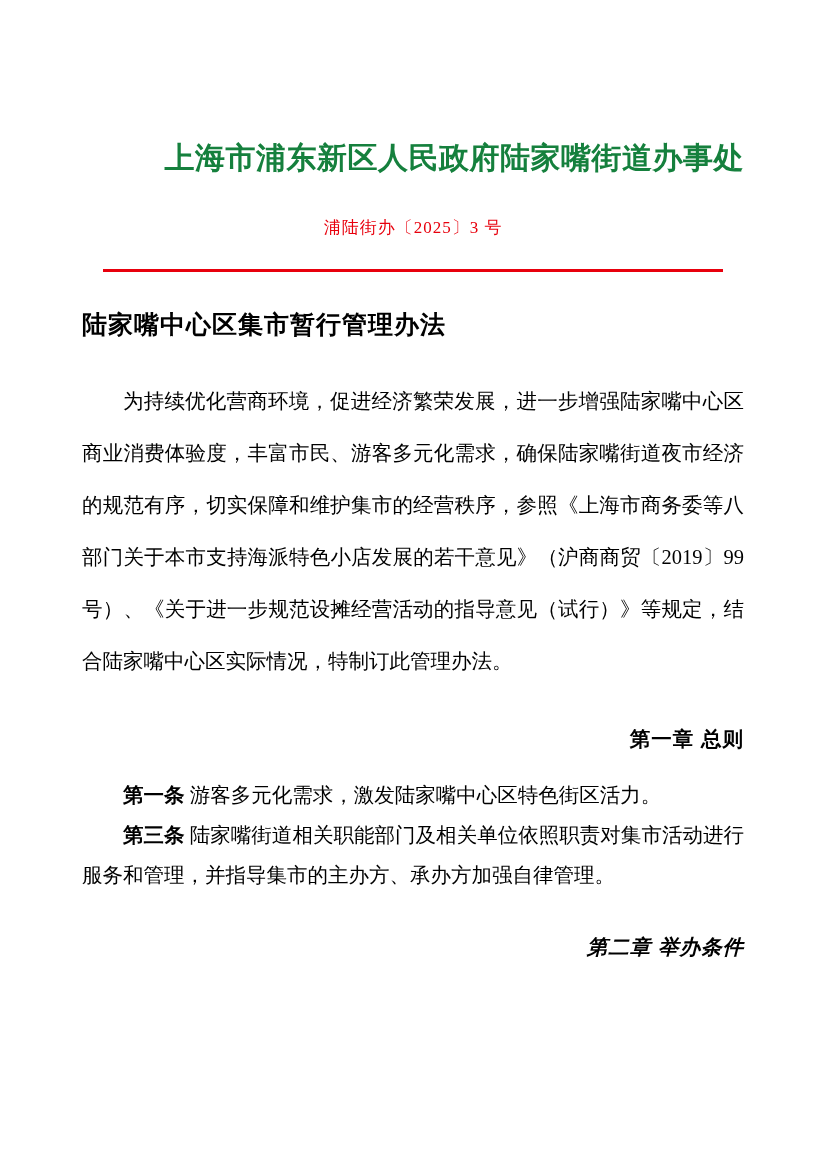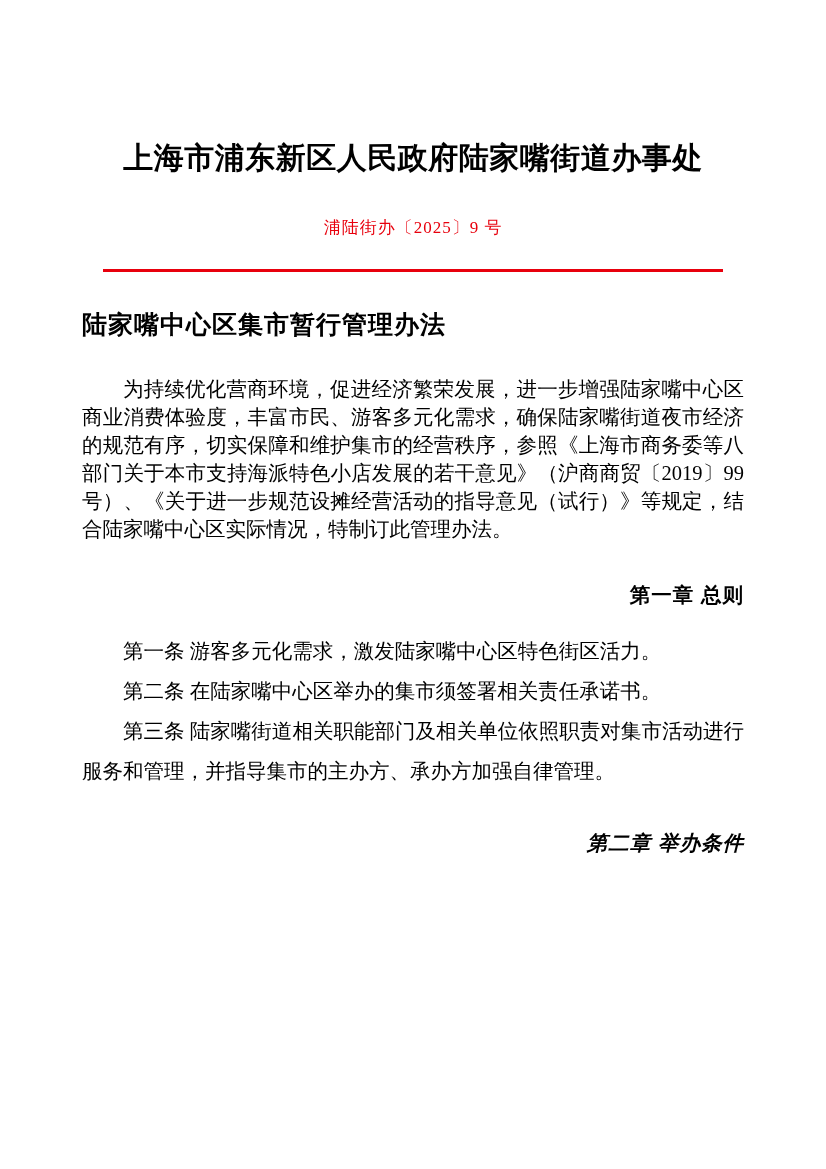--- a/index.html
+++ b/index.html
@@ -17,22 +17,22 @@
   }
   .page {
     width: 826px;
     height: 1169px;
     box-sizing: border-box;
     padding: 0 82px;
     position: relative;
   }
   .doc-title {
     margin-top: 140px;
-    text-align: center;
-    color: #000000;
+    text-align: right;
+    color: #15803d;
     font-family: "Liberation Sans", "DejaVu Sans", sans-serif;
     font-weight: bold;
     font-size: 30px;
     letter-spacing: 0.5px;
     line-height: 1.2;
     white-space: nowrap;
   }
   .doc-number {
     margin-top: 40px;
     text-align: center;
@@ -51,21 +51,21 @@
     margin-top: 36px;
     text-align: left;
     font-family: "Liberation Sans", "DejaVu Sans", sans-serif;
     font-weight: bold;
     font-size: 25px;
     letter-spacing: 1px;
   }
   .body-block {
     margin-top: 34px;
     font-size: 20.5px;
-    line-height: 28px;
+    line-height: 52px;
     text-align: justify;
     text-justify: inter-ideograph;
   }
   .body-block p {
     margin: 0;
     text-indent: 2em;
   }
   .chapter-heading {
     margin-top: 38px;
     text-align: right;
@@ -80,46 +80,45 @@
     line-height: 40px;
     text-align: justify;
     text-justify: inter-ideograph;
   }
   .article-list p {
     margin: 0;
     text-indent: 2em;
   }
   .article-label {
     font-family: "Liberation Sans", "DejaVu Sans", sans-serif;
-    font-weight: normal;
+    font-weight: bold;
   }
   .chapter-heading.second {
     font-style: italic;
   }
 </style>
 </head>
 <body>
 
 <div class="page">
 
   <div class="doc-title">上海市浦东新区人民政府陆家嘴街道办事处</div>
 
-  <div class="doc-number">浦陆街办〔2025〕9 号</div>
+  <div class="doc-number">浦陆街办〔2025〕3 号</div>
 
   <div class="red-rule"></div>
 
   <div class="subject-title">陆家嘴中心区集市暂行管理办法</div>
 
   <div class="body-block">
     <p>为持续优化营商环境，促进经济繁荣发展，进一步增强陆家嘴中心区商业消费体验度，丰富市民、游客多元化需求，确保陆家嘴街道夜市经济的规范有序，切实保障和维护集市的经营秩序，参照《上海市商务委等八部门关于本市支持海派特色小店发展的若干意见》（沪商商贸〔2019〕99 号）、《关于进一步规范设摊经营活动的指导意见（试行）》等规定，结合陆家嘴中心区实际情况，特制订此管理办法。</p>
   </div>
 
   <div class="chapter-heading">第一章  总则</div>
 
   <div class="article-list">
     <p><span class="article-label">第一条</span> <span>游客多元化需求，激发陆家嘴中心区特色街区活力。</span></p>
-    <p><span class="article-label">第二条</span> <span>在陆家嘴中心区举办的集市须签署相关责任承诺书。</span></p>
     <p><span class="article-label">第三条</span> <span>陆家嘴街道相关职能部门及相关单位依照职责对集市活动进行服务和管理，并指导集市的主办方、承办方加强自律管理。</span></p>
   </div>
 
   <div class="chapter-heading second">第二章  举办条件</div>
 
 </div>
 
 </body></html>

